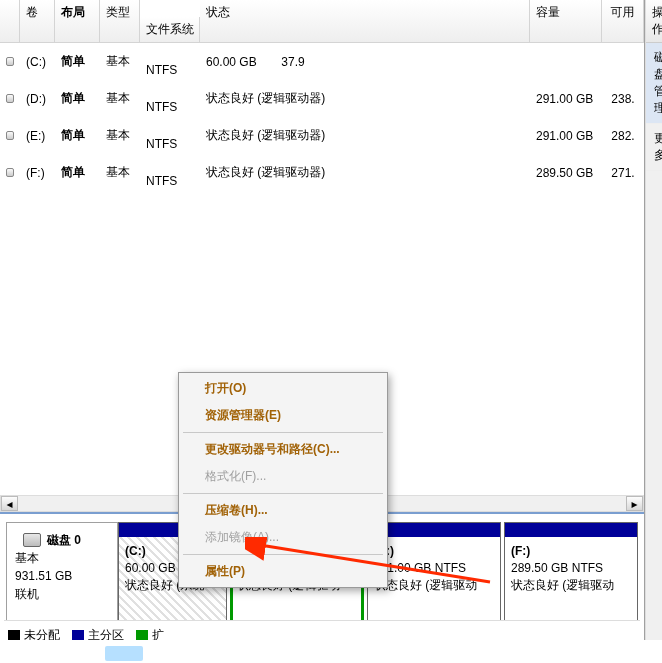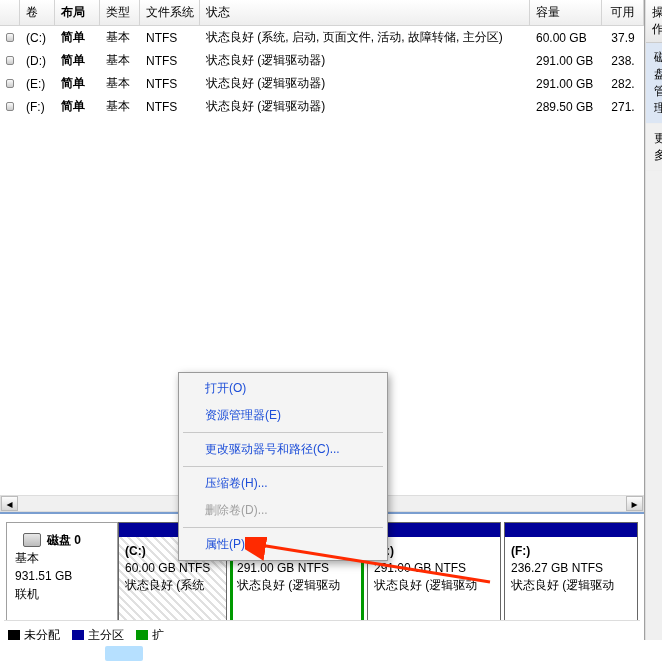--- a/index.html
+++ b/index.html
@@ -13,21 +13,21 @@
     .table-container { flex: 0 0 auto; }
     .grid-header { display: flex; background: #fff; border-bottom: 1px solid #d4d4d4; }
     .grid-header .cell { padding: 4px 6px; border-right: 1px solid #d4d4d4; background: linear-gradient(#fff,#eee); white-space: nowrap; overflow: hidden; }
     .grid-body { }
     .row { display: flex; align-items: center; padding: 1px 0; }
     .cell { padding: 2px 6px; white-space: nowrap; overflow: hidden; }
     .c-icon { width: 20px; display:flex; align-items:center; justify-content:center;}
     .c-vol { width: 35px; }
     .c-layout{ width: 45px; font-weight: bold; }
     .c-type { width: 40px; }
-    .c-fs   { width: 60px; }
+    .c-fs   { width: 60px; margin-top: 17px; }
     .c-status{ width: 330px; flex:1;}
     .c-cap  { width: 72px; text-align:left;}
     .c-free { width: 42px; text-align:center;}
 
     .disk-icon { width:14px; height:9px; border:1px solid #888; border-radius:2px; background:linear-gradient(#fafafa,#ccc); }
 
     .blank-scroll { flex:1; position:relative; background:#fff; border-top:1px solid #fff;}
     .hscroll { position:absolute; bottom:0; left:0; right:0; height:17px; background:#f0f0f0; display:flex; align-items:center; border:1px solid #ddd;}
     .hscroll .btn { width:17px; height:15px; background:linear-gradient(#fdfdfd,#d8d8d8); border:1px solid #bbb; display:flex;align-items:center;justify-content:center;}
     .hscroll .track{ flex:1; position:relative; height:15px;}
@@ -56,21 +56,21 @@
 
     
     .actions-hdr { background:linear-gradient(#fdfdfd,#e8e8e8); border-bottom:1px solid #ccc; padding:4px 6px; }
     .actions-body { padding:0; }
     .act-item { padding:6px 8px; border-bottom:1px solid #eee; }
     .act-item.hl { background:#dce6f4; }
 
     
     .ctx-menu { position:absolute; left:178px; top:372px; width:210px; background:#f4f4f4; border:1px solid #9a9a9a; box-shadow:2px 3px 8px rgba(0,0,0,.35); padding:2px; z-index:100;}
     .ctx-item { padding:5px 14px 5px 24px; white-space:nowrap; }
-    .ctx-item.enabled { color:#1d4ed8; }
+    .ctx-item.enabled { color:#a16207;font-weight:bold; }
     .ctx-item.disabled { color:#a0a0a0; }
     .ctx-sep { height:1px; background:#c8c8c8; margin:3px 2px; }
 
     
     .arrow { position:absolute; z-index:200; pointer-events:none;}
 
     .bottom-strip { position:absolute; bottom:0; left:0; right:0; height:23px; background:#fff;}
     .blue-chip { position:absolute; left:105px; bottom:2px; width:38px; height:15px; background:#b6e0ff; border-radius:2px;}
   </style>
 </head>
@@ -92,21 +92,20 @@
       </div>
       <div class="grid-body" id="grid-body">
           <div class="row">
             <div class="cell c-icon">
               <span class="disk-icon"></span>
             </div>
             <div class="cell c-vol">(C:)</div>
             <div class="cell c-layout">简单</div>
             <div class="cell c-type">基本</div>
             <div class="cell c-fs">NTFS</div>
-            <div class="cell c-status">状态良好 (系统, 启动, 页面文件, 活动, 故障转储, 主分区)</div>
             <div class="cell c-cap">60.00 GB</div>
             <div class="cell c-free">37.9</div>
           </div>
           <div class="row">
             <div class="cell c-icon">
               <span class="disk-icon"></span>
             </div>
             <div class="cell c-vol">(D:)</div>
             <div class="cell c-layout">简单</div>
             <div class="cell c-type">基本</div>
@@ -171,21 +170,21 @@
             <div class="part selected" style="flex: 1 1 0%;">
               <div class="part-bar"></div>
               <div class="part-body"><b>(D:)</b><br><span>291.00 GB NTFS</span><br><span>状态良好 (逻辑驱动</span></div>
             </div>
             <div class="part" style="flex: 1 1 0%;">
               <div class="part-bar"></div>
               <div class="part-body"><b>(E:)</b><br><span>291.00 GB NTFS</span><br><span>状态良好 (逻辑驱动</span></div>
             </div>
             <div class="part" style="flex: 1 1 0%;">
               <div class="part-bar"></div>
-              <div class="part-body"><b>(F:)</b><br><span>236.27 GB NTFS</span><br><span>状态良好 (逻辑驱动</span></div>
+              <div class="part-body"><b>(F:)</b><br><span>289.50 GB NTFS</span><br><span>状态良好 (逻辑驱动</span></div>
             </div>
           </div>
       </div>
       <div class="legend">
         <span class="legend-item"><span class="box lb-black"></span><span>未分配</span></span>
         <span class="legend-item"><span class="box lb-blue"></span><span>主分区</span></span>
         <span class="legend-item"><span class="box lb-green"></span><span>扩</span></span>
       </div>
     </div>
 
@@ -198,23 +197,24 @@
       <div class="act-item">更多</div>
     </div>
   </div>
 </div>
 
 <div class="ctx-menu" id="ctx-menu">
     <div class="ctx-item enabled">打开(O)</div>
     <div class="ctx-item enabled">资源管理器(E)</div>
     <div class="ctx-sep"></div>
     <div class="ctx-item enabled">更改驱动器号和路径(C)...</div>
+    <div class="ctx-item disabled">格式化(F)...</div>
     <div class="ctx-sep"></div>
     <div class="ctx-item enabled">压缩卷(H)...</div>
-    <div class="ctx-item disabled">删除卷(D)...</div>
+    <div class="ctx-item disabled">添加镜像(A)...</div>
     <div class="ctx-sep"></div>
     <div class="ctx-item enabled">属性(P)</div>
   </div>
 
 <svg class="arrow" style="left:245px; top:537px;" width="250" height="50">
   <defs>
       <marker id="ah" markerWidth="12" markerHeight="10" refX="2" refY="5" orient="auto">
     <path d="M0,0 L12,5 L0,10 Z" fill="#ff2a00"></path>
       </marker>
     </defs>

